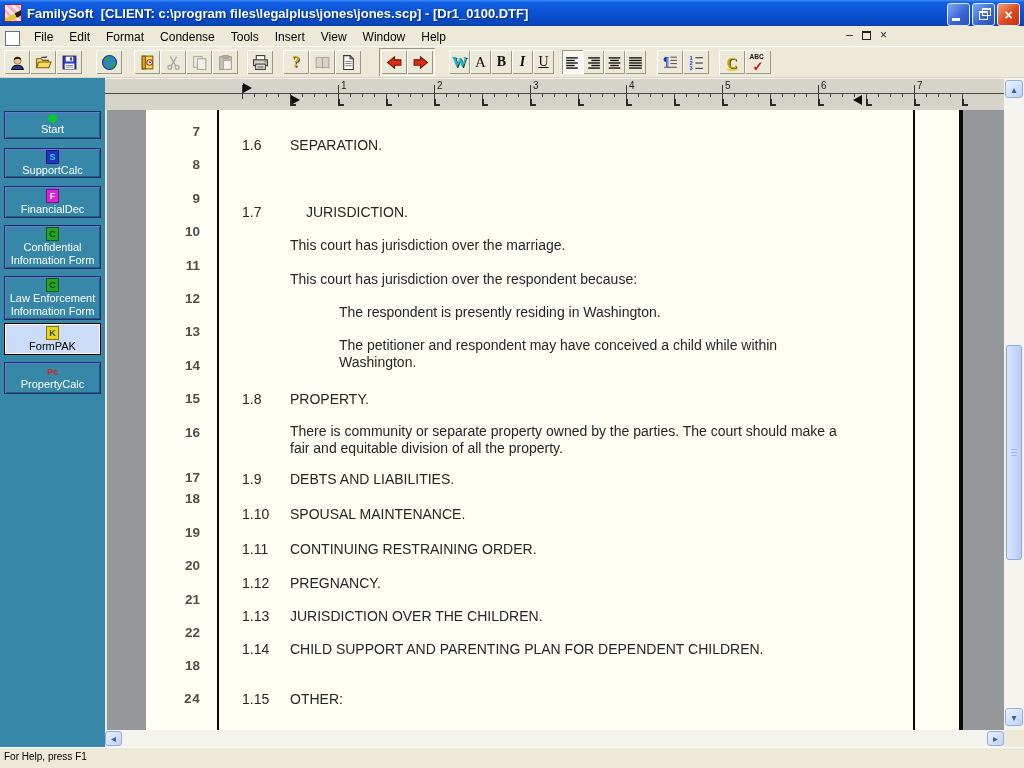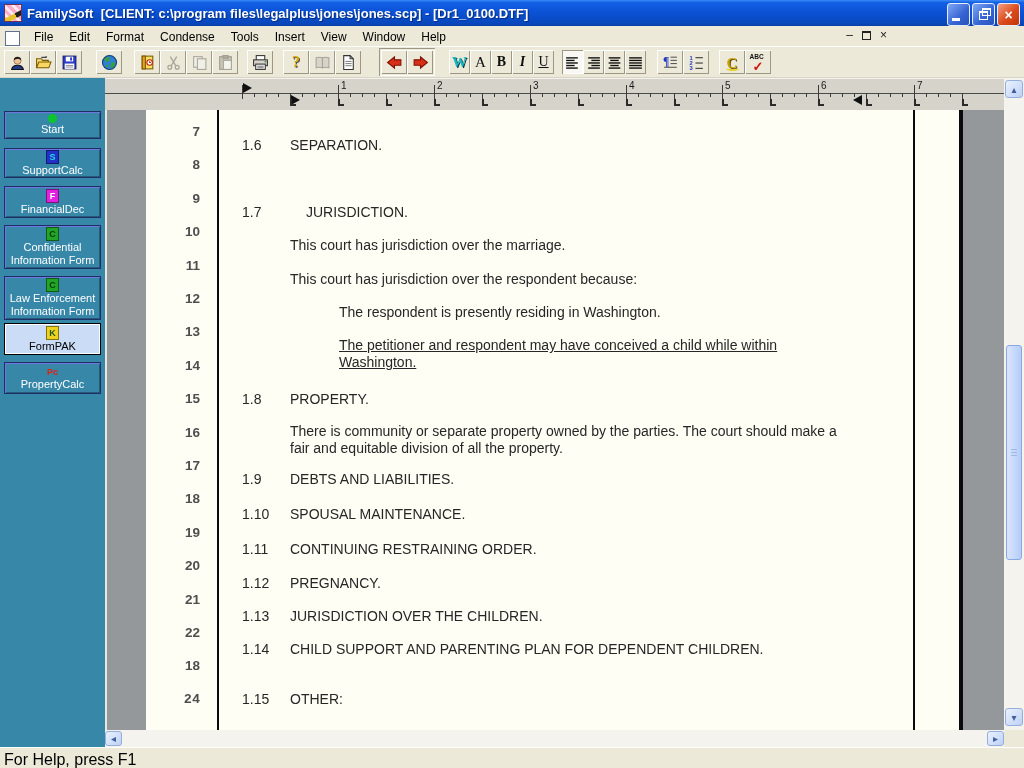--- a/index.html
+++ b/index.html
@@ -83,21 +83,21 @@
   .corner{position:absolute;left:1004px;top:730px;width:20px;height:17px;background:#ECE9D8;}
   .sb-btn{position:absolute;background:linear-gradient(135deg,#EAF2FD 0%,#BDD1F7 100%);
     border:1px solid #96AEDD;border-radius:3px;display:flex;align-items:center;justify-content:center;
     color:#44609A;font-size:10px;box-sizing:border-box;cursor:pointer;}
   .sb-thumb{position:absolute;left:2px;width:16px;background:linear-gradient(90deg,#D9E5FB,#B7CDF8);
     border:1px solid #88A7E3;border-radius:3px;box-sizing:border-box;cursor:pointer;}
   .sb-thumb::after{content:"";position:absolute;left:4px;right:4px;top:50%;height:7px;margin-top:-4px;
     background:repeating-linear-gradient(180deg,#9FB8EA 0 1px,transparent 1px 3px);}
   
   .statusbar{position:absolute;left:0;top:747px;width:1024px;height:20px;background:#ECE9D8;
-    border-top:1px solid #fff;box-sizing:border-box;font-size:16px;color:#000;}
+    border-top:1px solid #fff;box-sizing:border-box;font-size:10px;color:#000;}
   .status-help{position:absolute;left:4px;top:3px;}
   .status-page{position:absolute;left:788px;top:2px;width:228px;height:15px;line-height:15px;
     border:1px solid;border-color:#9A968A #FFF #FFF #9A968A;padding-left:4px;}
 </style>
 </head>
 <body>
 
 <div class="app">
 
   <div class="titlebar">
@@ -508,21 +508,21 @@
     <div class="lnum" style="top: 16px;">7</div>
         <div class="lnum" style="top: 49.4px;">8</div>
         <div class="lnum" style="top: 82.8px;">9</div>
         <div class="lnum" style="top: 116.2px;">10</div>
         <div class="lnum" style="top: 149.6px;">11</div>
         <div class="lnum" style="top: 183px;">12</div>
         <div class="lnum" style="top: 216.4px;">13</div>
         <div class="lnum" style="top: 249.8px;">14</div>
         <div class="lnum" style="top: 283.2px;">15</div>
         <div class="lnum" style="top: 316.6px;">16</div>
-        <div class="lnum" style="top: 350px;">17</div>
+        <div class="lnum" style="top: 362px;">17</div>
         <div class="lnum" style="top: 383.4px;">18</div>
         <div class="lnum" style="top: 416.8px;">19</div>
         <div class="lnum" style="top: 450.2px;">20</div>
         <div class="lnum" style="top: 483.6px;">21</div>
         <div class="lnum" style="top: 517px;">22</div>
         <div class="lnum" style="top: 550.4px;">18</div>
         <div class="lnum" style="top: 583.8px; font-family: Liberation Mono, monospace;">24</div>
         <div class="para" style="top: 29px;">
           <span class="pnum">1.6</span>
           <span class="ptext" style="left: 144px;">
@@ -544,21 +544,21 @@
           <span class="ptext" style="left: 144px;">
             <div>This court has jurisdiction over the respondent because:</div>
           </span>
         </div>
         <div class="para" style="top: 196px;">
           <span class="ptext" style="left: 193px;">
             <div>The respondent is presently residing in Washington.</div>
           </span>
         </div>
         <div class="para" style="top: 229.4px;">
-          <span class="ptext" style="left: 193px; text-decoration: underline;">
+          <span class="ptext" style="left: 193px;">
             <div>The petitioner and respondent may have conceived a child while within</div>
             <div>Washington.</div>
           </span>
         </div>
         <div class="para" style="top: 282.84px;">
           <span class="pnum">1.8</span>
           <span class="ptext" style="left: 144px;">
             <div>PROPERTY.</div>
           </span>
         </div>

